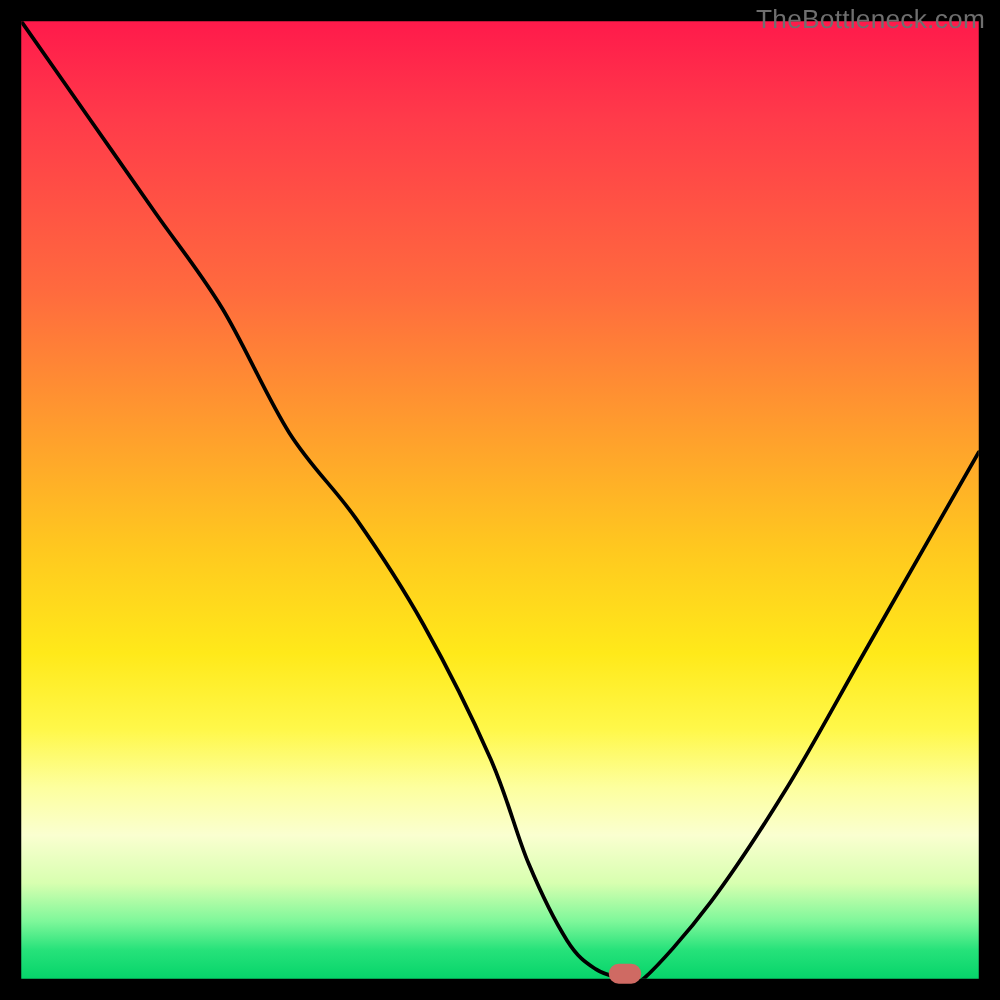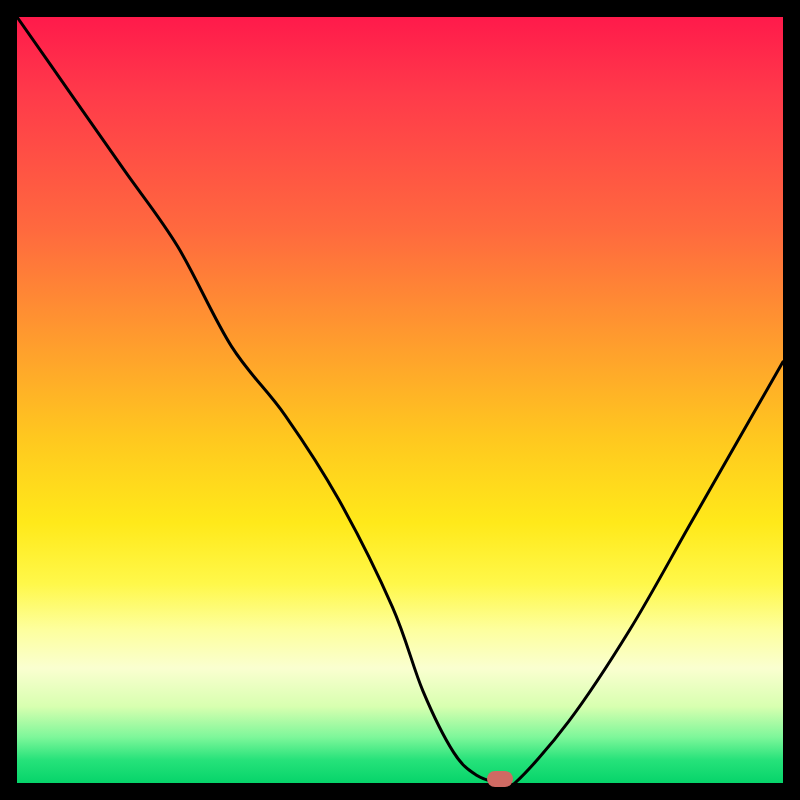--- a/index.html
+++ b/index.html
@@ -70,13 +70,14 @@
 </head>
 <body>
 
 <div class="frame">
   <div class="plot">
     <svg class="curve" viewBox="0 0 766 766" preserveAspectRatio="none">
       <path id="curve-path" fill="none" stroke="#000" stroke-width="3" stroke-linecap="round" stroke-linejoin="round" d="M 0 0 C 8.936666666666667 12.766666666666671, 35.74666666666667 51.066666666666706, 53.620000000000005 76.60000000000002 C 71.49333333333334 102.13333333333334, 89.36666666666667 127.66666666666659, 107.24000000000001 153.19999999999993 C 125.11333333333334 178.73333333333326, 142.98666666666665 200.43666666666672, 160.85999999999999 229.80000000000007 C 178.73333333333332 259.1633333333334, 196.60666666666668 301.2933333333334, 214.48000000000002 329.38000000000005 C 232.35333333333335 357.4666666666667, 250.22666666666663 372.7866666666667, 268.09999999999997 398.32 C 285.9733333333333 423.8533333333333, 303.84666666666664 450.6633333333333, 321.71999999999997 482.58 C 339.5933333333333 514.4966666666667, 361.2966666666666 557.9033333333333, 375.34 589.8199999999999 C 389.3833333333333 621.7366666666666, 395.7666666666667 649.8233333333334, 405.98 674.08 C 416.1933333333333 698.3366666666667, 427.6833333333333 721.3166666666667, 436.61999999999995 735.36 C 445.5566666666666 749.4033333333333, 451.93999999999994 753.2333333333333, 459.59999999999997 758.34 C 467.26 763.4466666666667, 476.19666666666666 764.7233333333334, 482.58 766 C 488.9633333333333 767.2766666666666, 486.41 776.2133333333334, 497.90000000000003 766 C 509.39000000000004 755.7866666666666, 532.37 730.2533333333333, 551.52 704.72 C 570.67 679.1866666666667, 592.3733333333334 645.9933333333333, 612.8000000000001 612.8 C 633.2266666666667 579.6066666666666, 653.6533333333334 541.3066666666666, 674.08 505.56 C 694.5066666666667 469.81333333333333, 720.04 425.13, 735.36 398.32 C 750.6800000000001 371.51, 760.8933333333333 353.63666666666666, 766 344.7"></path>
     </svg>
     <div id="min-marker" class="marker" style="left: 482.58px; top: 762px; background: rgb(207, 106, 99);"></div>
   </div>
+  <div class="watermark">TheBottleneck.com</div>
 </div>
 
 </body></html>

